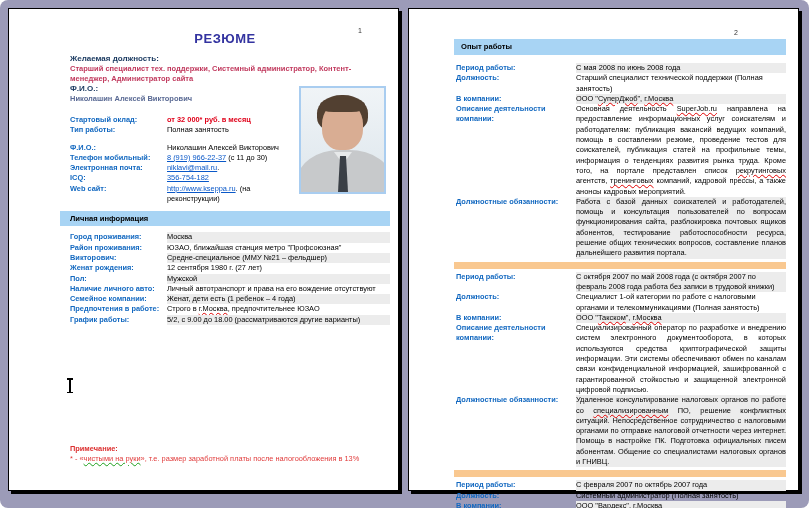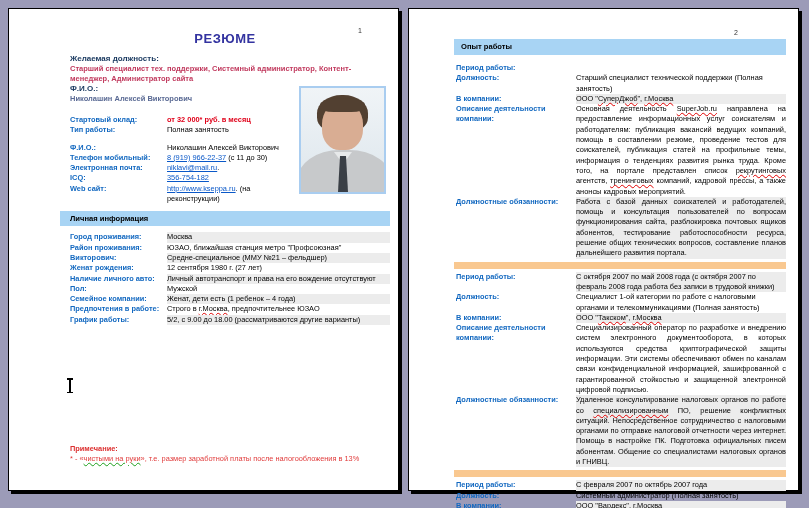--- a/index.html
+++ b/index.html
@@ -3,21 +3,21 @@
 <meta charset="utf-8">
 <style>
   :root{
     --canvas_bg:#9c9bb8; --label_blue:#1268c0; --heading_navy:#17375e;
     --title_blue:#3333a0; --accent_crimson:#c13a5e; --salary_red:#e00019;
     --note_red:#e03a3a; --link_blue:#0a58c8; --section_bar_blue:#a8d4f4;
     --row_shade:#ececec; --separator_orange:#f9c890; --name_slate:#5a6a94;
   }
   *{margin:0;padding:0;box-sizing:border-box;}
   body{font-family:"Liberation Sans", sans-serif;}
-  .canvas{position:relative;width:809px;height:508px;background:var(--canvas_bg);overflow:hidden;}
+  .canvas{position:relative;width:809px;height:508px;background:var(--canvas_bg);overflow:hidden;border-radius:8px;}
   .page{position:absolute;top:8px;width:391px;height:483px;background:#fff;border:1px solid #000;box-shadow:3px 3px 0 #000;}
   .page1{left:8px;}
   .page2{left:408px;}
   .pagenum{position:absolute;font-size:7px;color:#333;}
   .p1num{top:18px;right:36px;}
   .p2num{top:20px;right:60px;}
   .content1{margin:0 8px 0 51px;position:relative;}
   .content2{margin:0 12px 0 45px;position:relative;}
   .doc-title{margin-top:22px;text-align:center;font-size:13px;font-weight:bold;color:var(--title_blue);letter-spacing:.5px;}
   .head-block{margin:8px 0 0 10px;font-size:7.5px;line-height:10px;}
@@ -121,26 +121,26 @@
           </div>
         <div class="row">
             <div class="lbl">Викторович:</div>
             <div class="val">Средне-специальное (ММУ №21 – фельдшер)</div>
           </div>
         <div class="row">
             <div class="lbl">Женат рождения:</div>
             <div class="val">12 сентября 1980 г. (27 лет)</div>
           </div>
         <div class="row">
+            <div class="lbl">Пол:</div>
+            <div class="val">Мужской</div>
+          </div>
+        <div class="row">
             <div class="lbl">Наличие личного авто:</div>
             <div class="val">Личный автотранспорт и права на его вождение отсутствуют</div>
-          </div>
-        <div class="row">
-            <div class="lbl">Пол:</div>
-            <div class="val">Мужской</div>
           </div>
         <div class="row">
             <div class="lbl">Семейное компании:</div>
             <div class="val">Женат, дети есть (1 ребенок – 4 года)</div>
           </div>
         <div class="row">
             <div class="lbl">Предпочтения в работе:</div>
             <div class="val">Строго в <span class="sq r">г.Москва</span>, предпочтительнее ЮЗАО</div>
           </div>
         <div class="row">
@@ -170,20 +170,21 @@
   <div class="page page2">
     <div class="pagenum p2num">2</div>
     <div class="content2">
       <div class="secbar secbar2">Опыт работы</div>
 
       <div class="jobs">
 
         <div class="job">
           <div class="row">
               <div class="lbl">Период работы:</div>
+              <div class="val shade">С мая 2008 по июнь 2008 года</div>
             </div>
           <div class="row">
               <div class="lbl">Должность:</div>
               <div class="val">Старший специалист технической поддержки (Полная занятость)</div>
             </div>
           <div class="row">
               <div class="lbl">В компании:</div>
               <div class="val shade">ООО "<span class="sq r">СуперДжоб</span>", <span class="sq r">г.Москва</span></div>
             </div>
           <div class="row">

